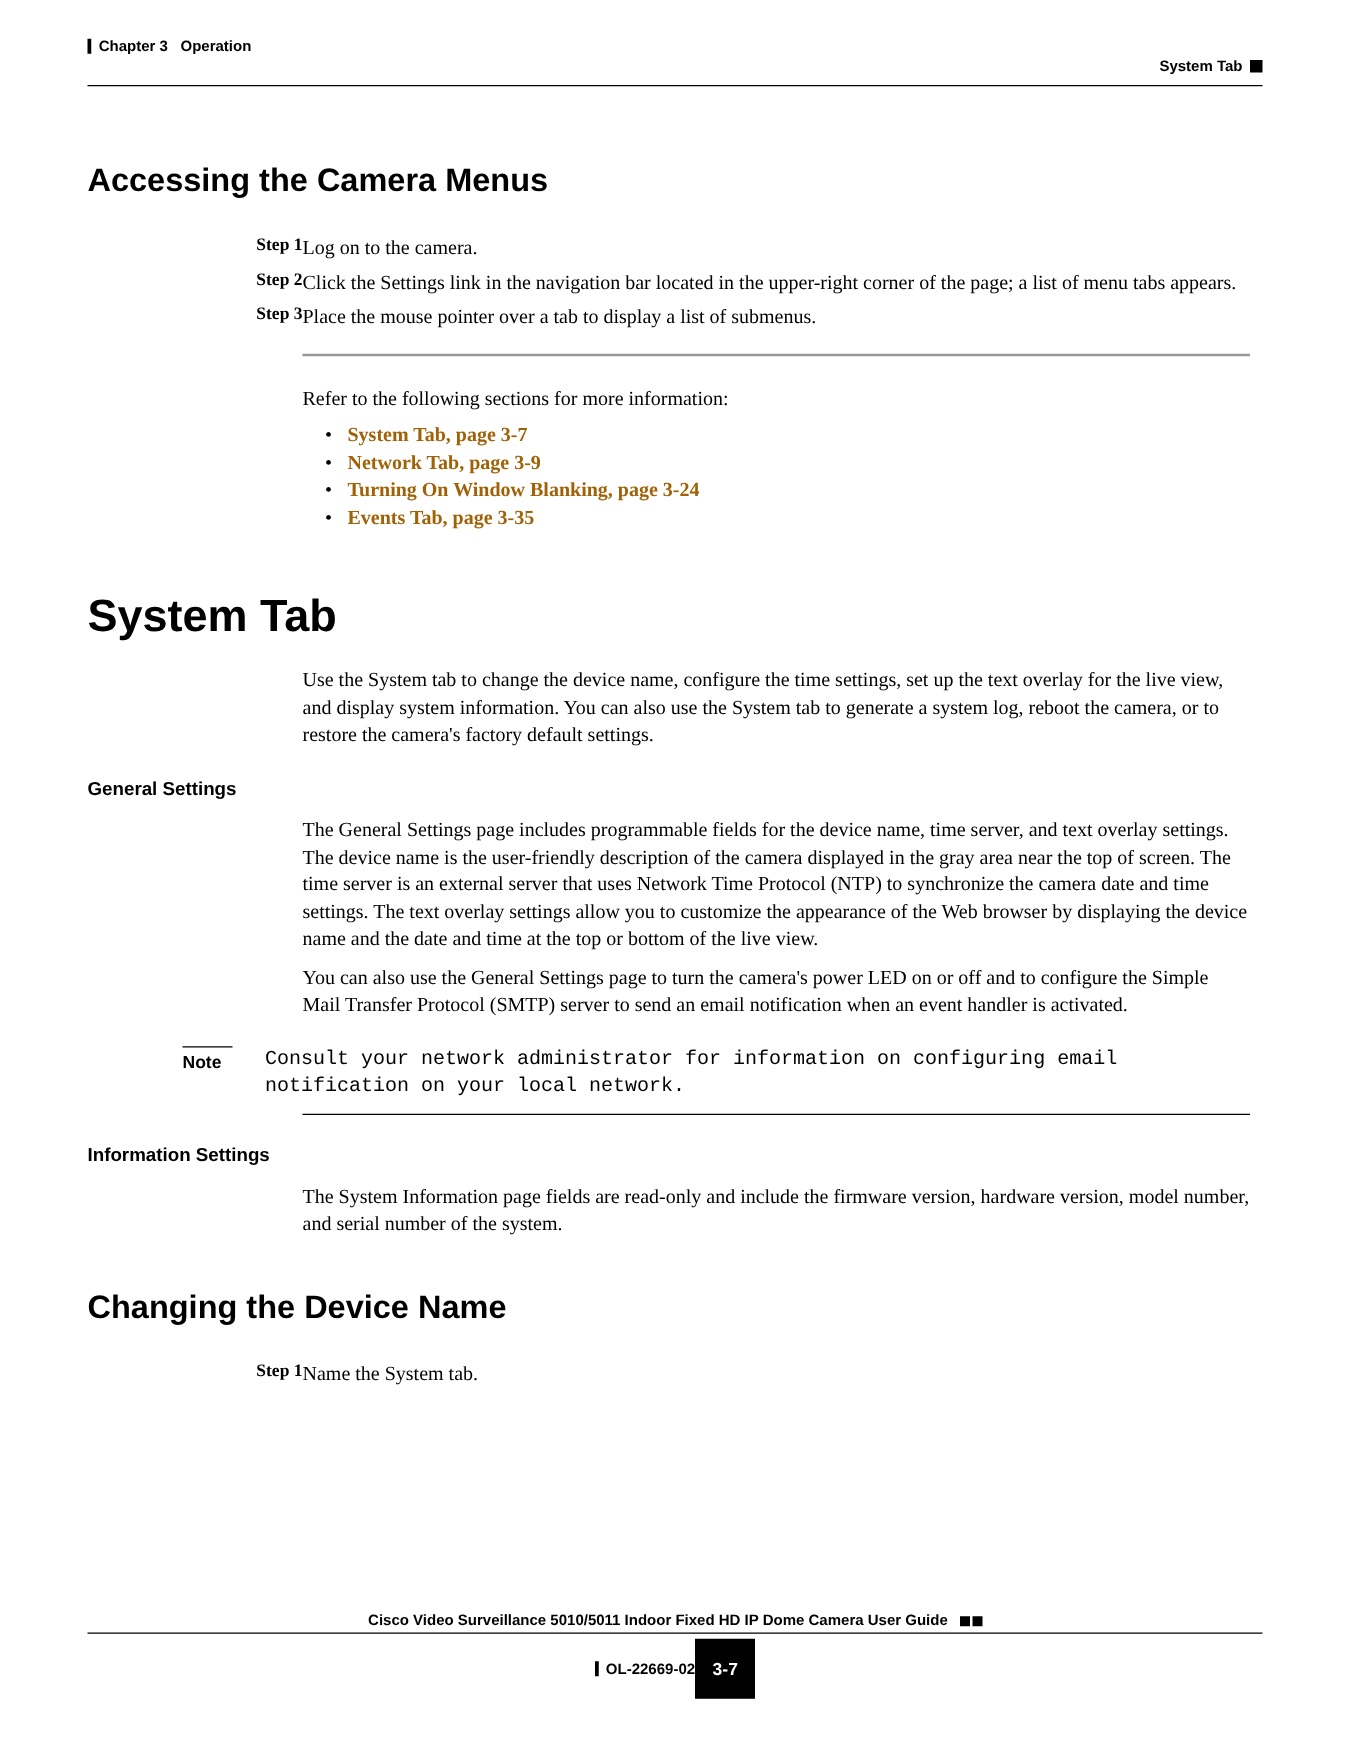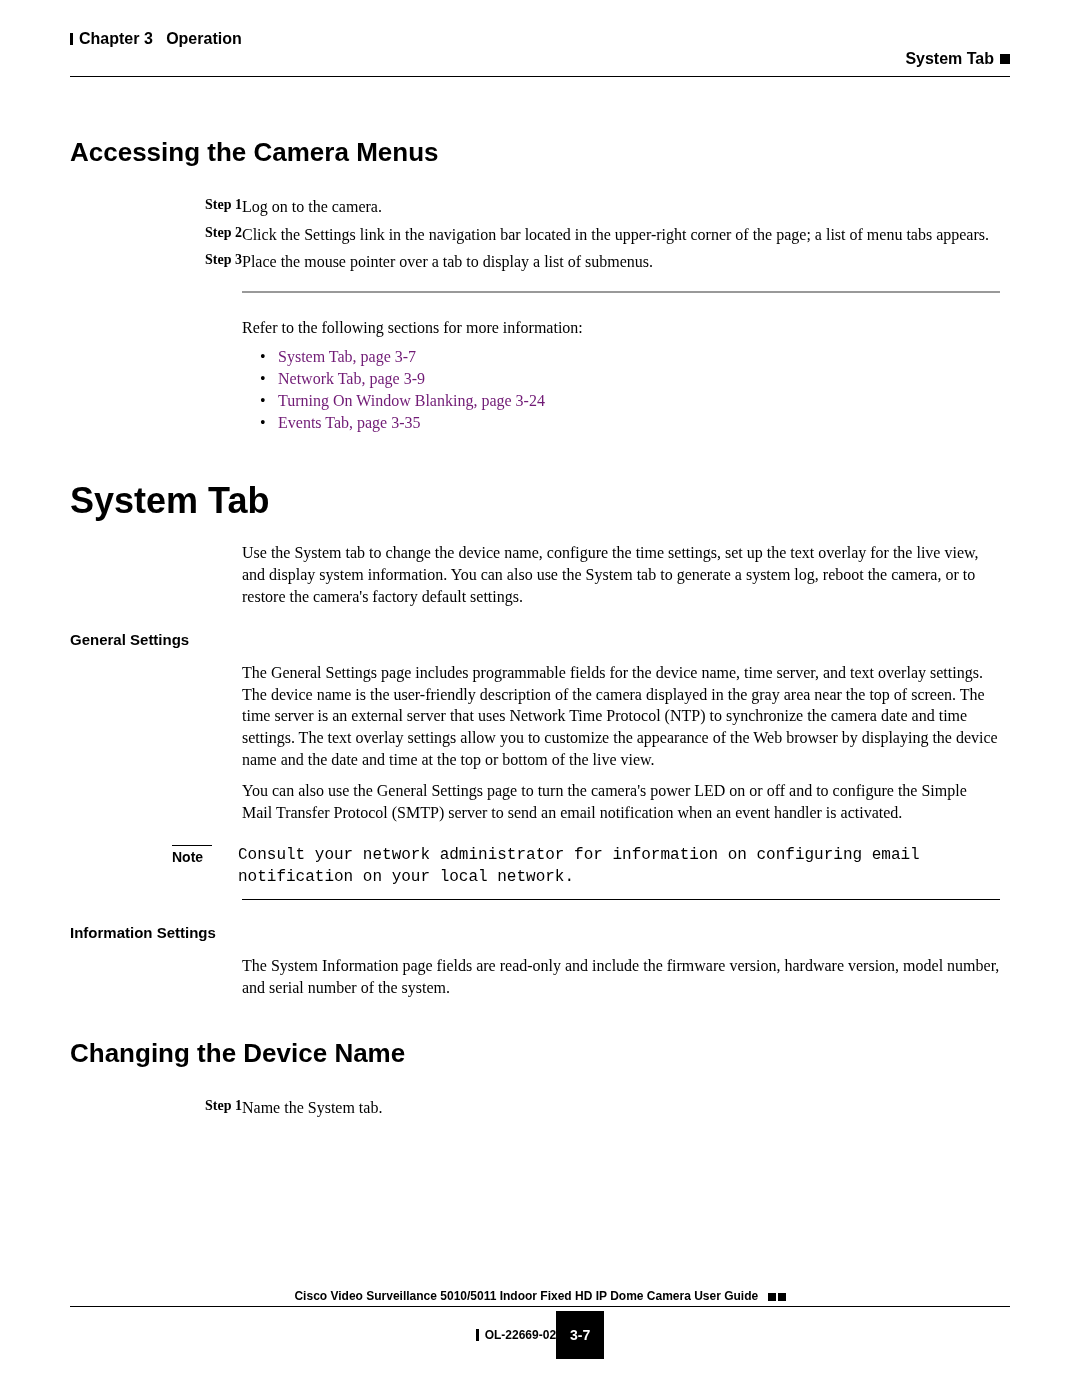--- a/index.html
+++ b/index.html
@@ -14,21 +14,21 @@
   .page {
     padding: 30px 70px 40px 70px;
     position: relative;
     box-sizing: border-box;
     min-height: 1397px;
   }
   .hdr {
     display: flex;
     justify-content: space-between;
     font-family: Arial, Helvetica, sans-serif;
-    font-size: 16px;
+    font-size: 12px;
     font-weight: bold;
     margin-bottom: 8px;
   }
   .hdr-left { display:flex; align-items:center; }
   .hdr-right { display:flex; align-items:center; }
   .vbar {
     display:inline-block;
     width:3px; height:12px;
     background:#000;
     margin-right:6px;
@@ -107,21 +107,22 @@
   .bullets li::before {
     content: "•";
     display:inline-block;
     width: 18px;
     color:#000;
   }
   .bullets li {
     margin: 4px 0;
   }
   .link {
-    color: #701a75;
+    color: #a16207;
+    font-weight: bold;
   }
   .note-block {
     margin-top: 22px;
     display:flex;
   }
   .note-left {
     width: 66px;
     flex-shrink:0;
   }
   .note-label {
@@ -245,21 +246,21 @@
     <div style="margin-left:132px;">
       <div class="para">Use the System tab to change the device name, configure the time settings, set up the text overlay for the live view, and display system information. You can also use the System tab to generate a system log, reboot the camera, or to restore the camera's factory default settings.</div>
     </div>
 
     <div class="h3">General Settings</div>
     <div style="margin-left:132px;">
       <div class="para">The General Settings page includes programmable fields for the device name, time server, and text overlay settings. The device name is the   user-friendly description of the camera displayed in the gray area near the top of screen. The time server is an external server that uses Network Time Protocol (NTP) to synchronize the camera date and time settings. The text overlay settings allow you to customize the appearance of the Web browser by displaying the device name and the date and time at the top or bottom of the live view.</div>
       <div class="para">You can also use the General Settings page to turn the camera's power LED on or off and to configure the Simple Mail Transfer Protocol (SMTP) server to send an email notification when an event handler is activated.</div>
     </div>
 
-    <div class="note-block" style="margin-left:62px;">
+    <div class="note-block" style="margin-left:36px;">
       <div class="note-left">
         <span class="note-label">Note</span>
       </div>
       <div class="note-text">Consult your network administrator for information on configuring email notification on your local network.</div>
     </div>
     <div class="note-bottom-rule" style="margin-left:132px;"></div>
 
     <div class="h3">Information Settings</div>
     <div style="margin-left:132px;">
       <div class="para">The System Information page fields are read-only and include the firmware version, hardware version, model number, and serial number of the system.</div>

